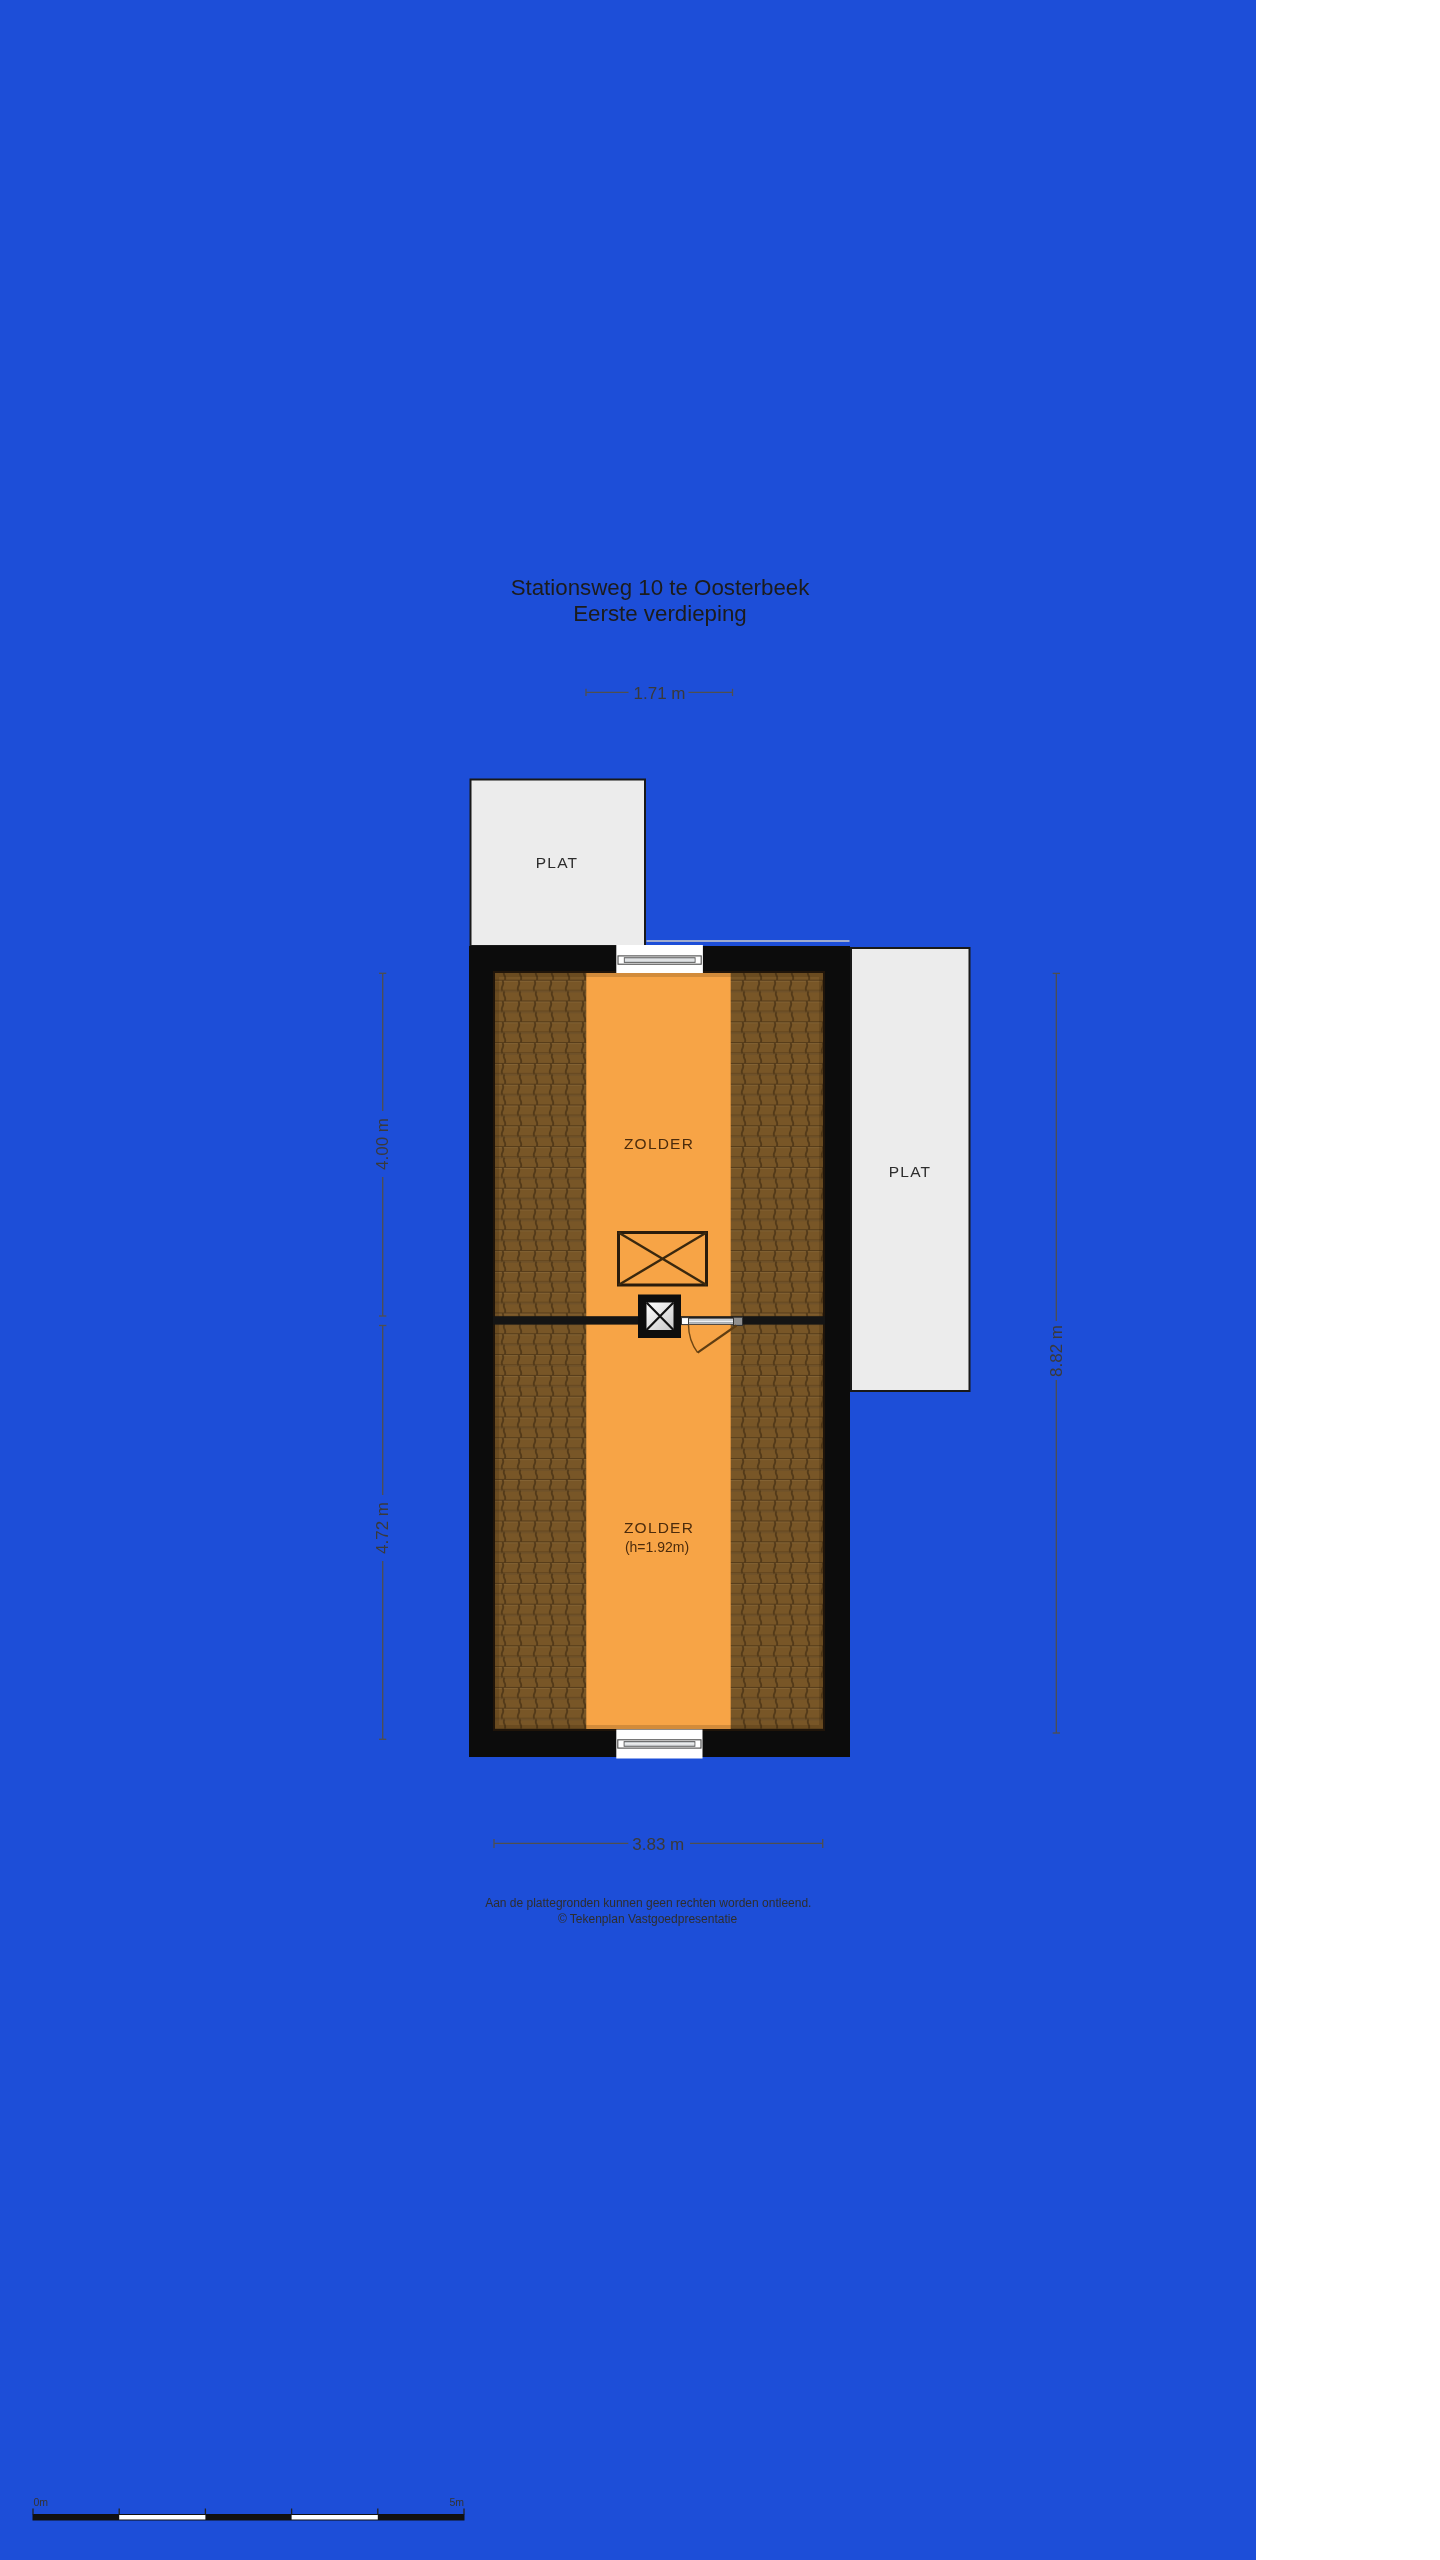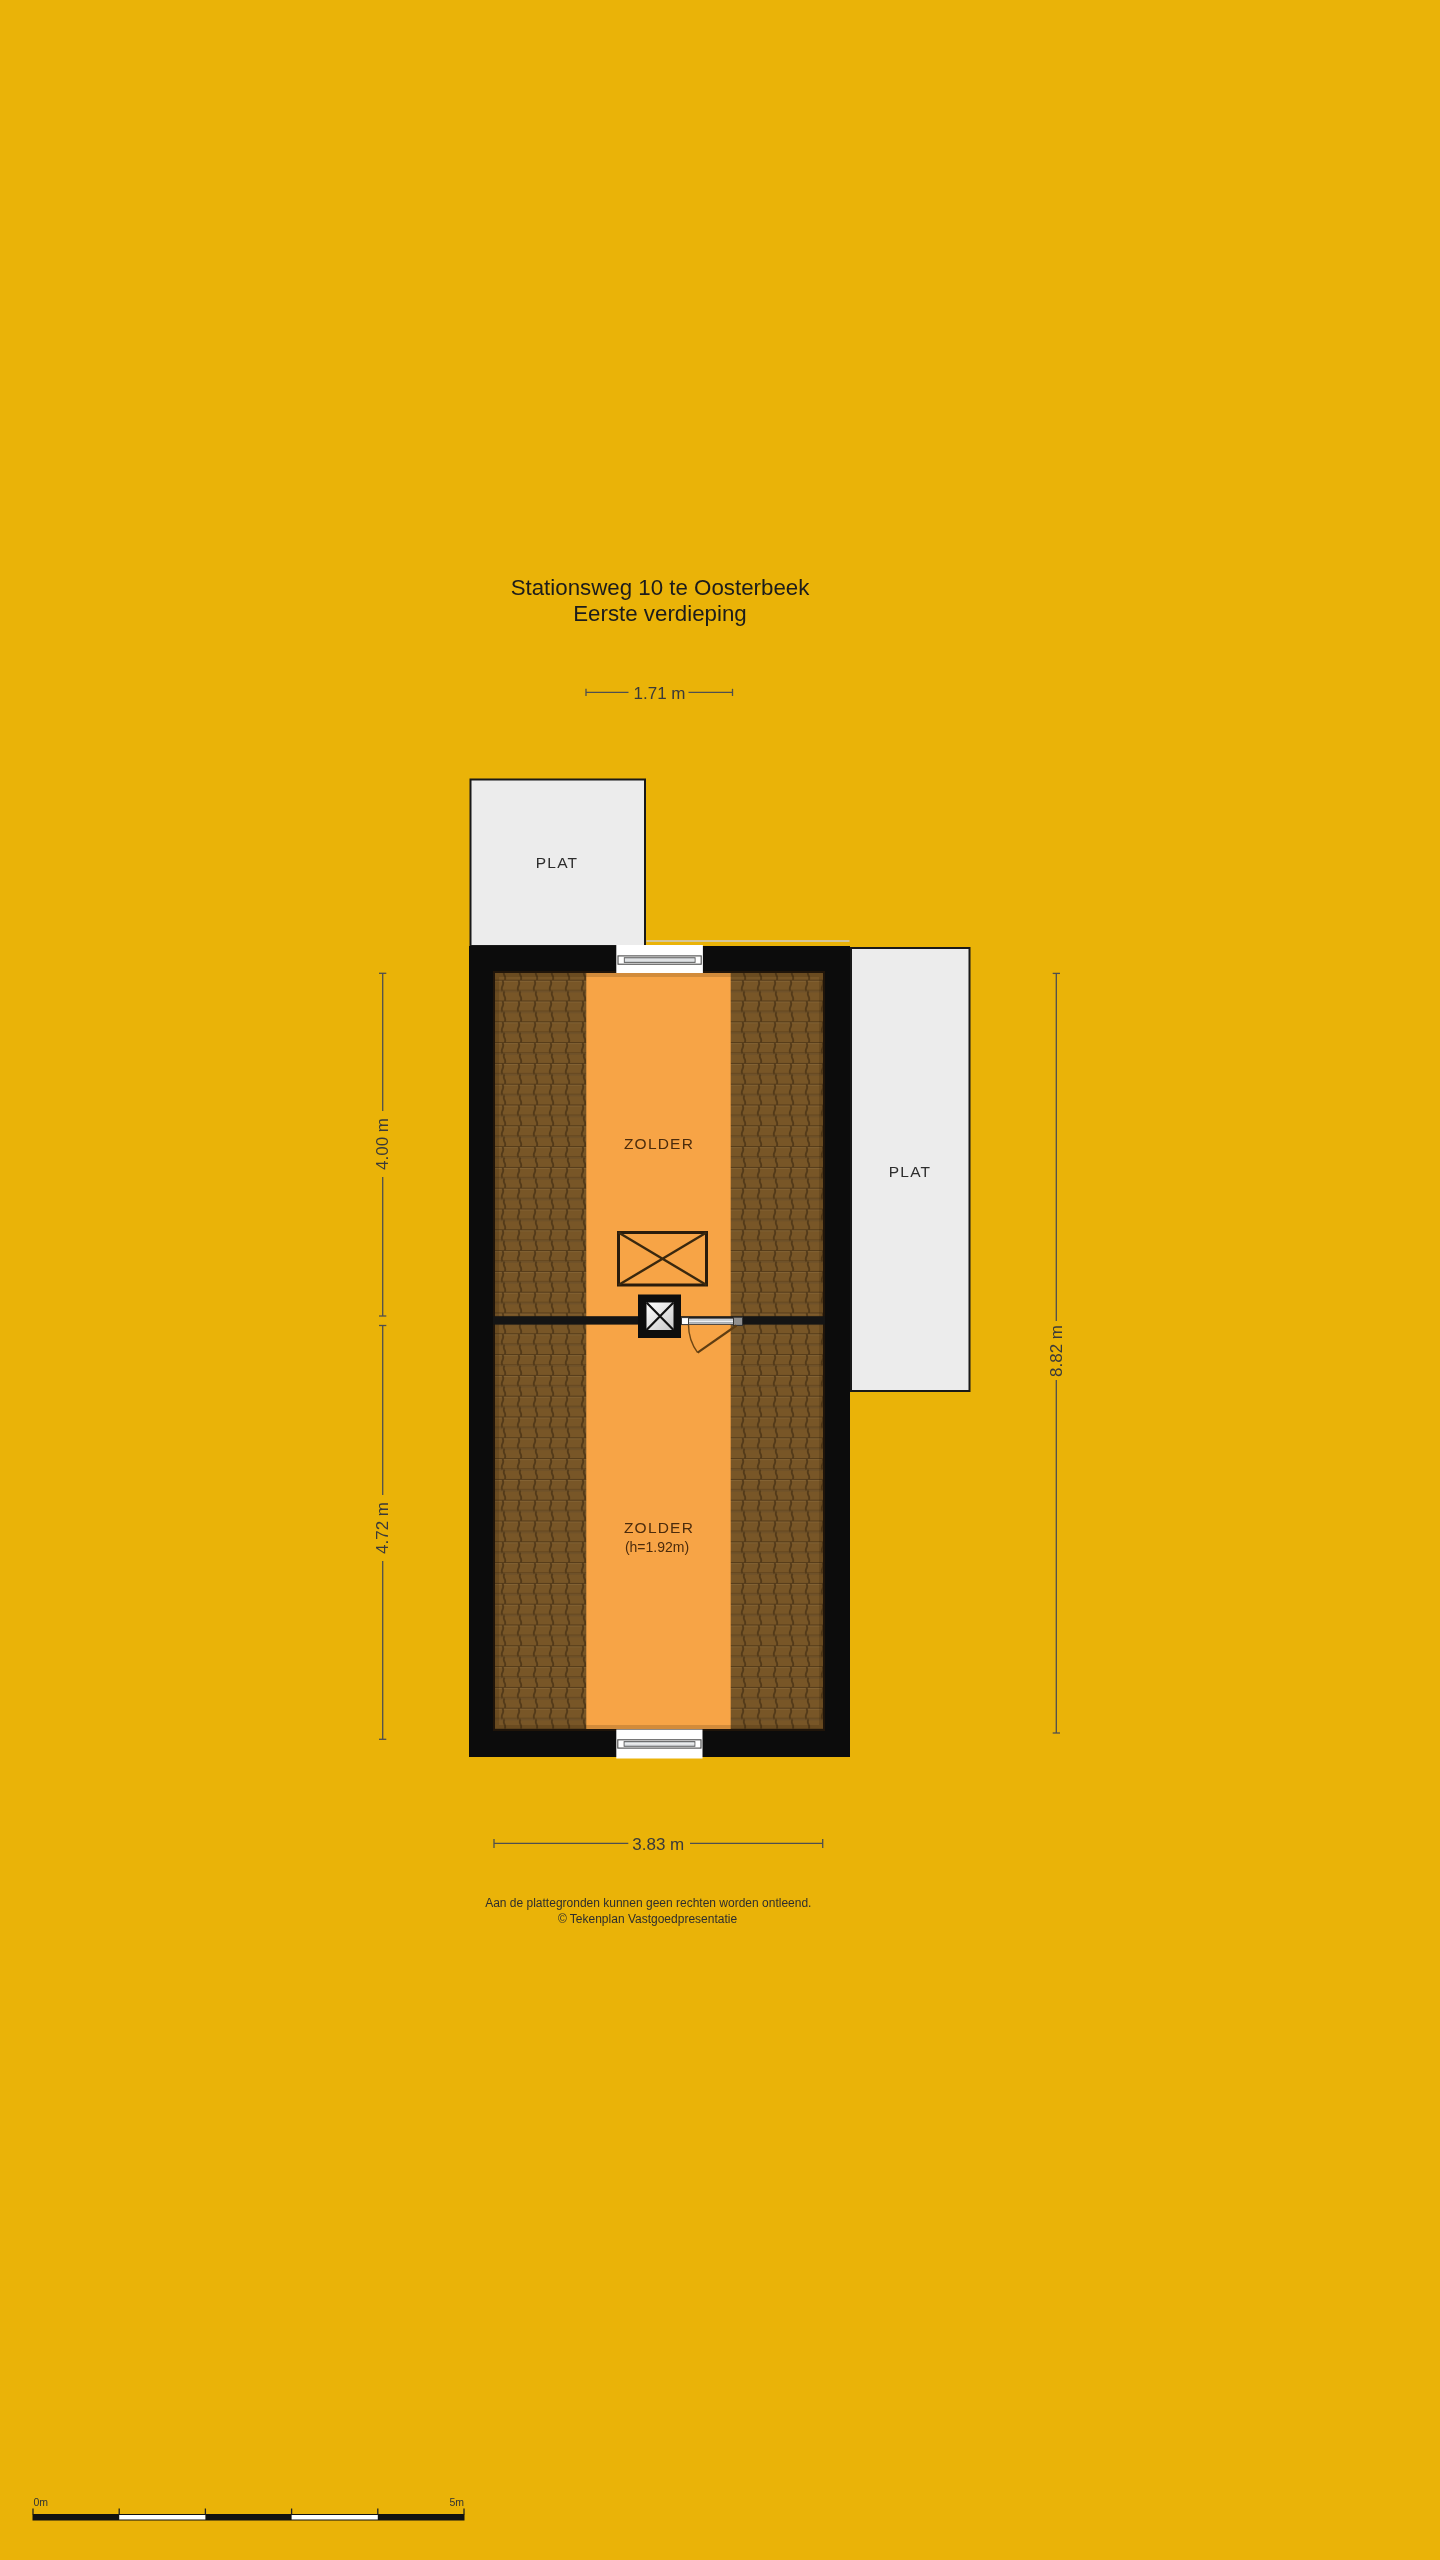--- a/index.html
+++ b/index.html
@@ -1,16 +1,16 @@
 <!DOCTYPE html>
 <html><head>
 <meta charset="utf-8">
 <style>
 html,body{margin:0;padding:0;background:#ffffff}
-.page{position:relative;width:1440px;height:2560px;background:#eab308;font-family:"Liberation Sans",sans-serif;overflow:hidden}
+.page{position:relative;width:1256px;height:2560px;background:#1d4ed8;font-family:"Liberation Sans",sans-serif;overflow:hidden}
 svg{position:absolute;left:0;top:0;font-family:"Liberation Sans",sans-serif}
 </style>
 </head>
 <body>
 <div class="page">
 <svg width="1440" height="2560" viewBox="0 0 1440 2560">
 <defs>
 <pattern id="tiles" width="16" height="20.8" patternUnits="userSpaceOnUse" patternTransform="translate(0,3.1)">
 <rect width="16" height="20.8" fill="#785627"></rect>
 <path d="M0 10.4 h16 M0 20.8 h16" stroke="#533a19" stroke-width="2" fill="none"></path>

